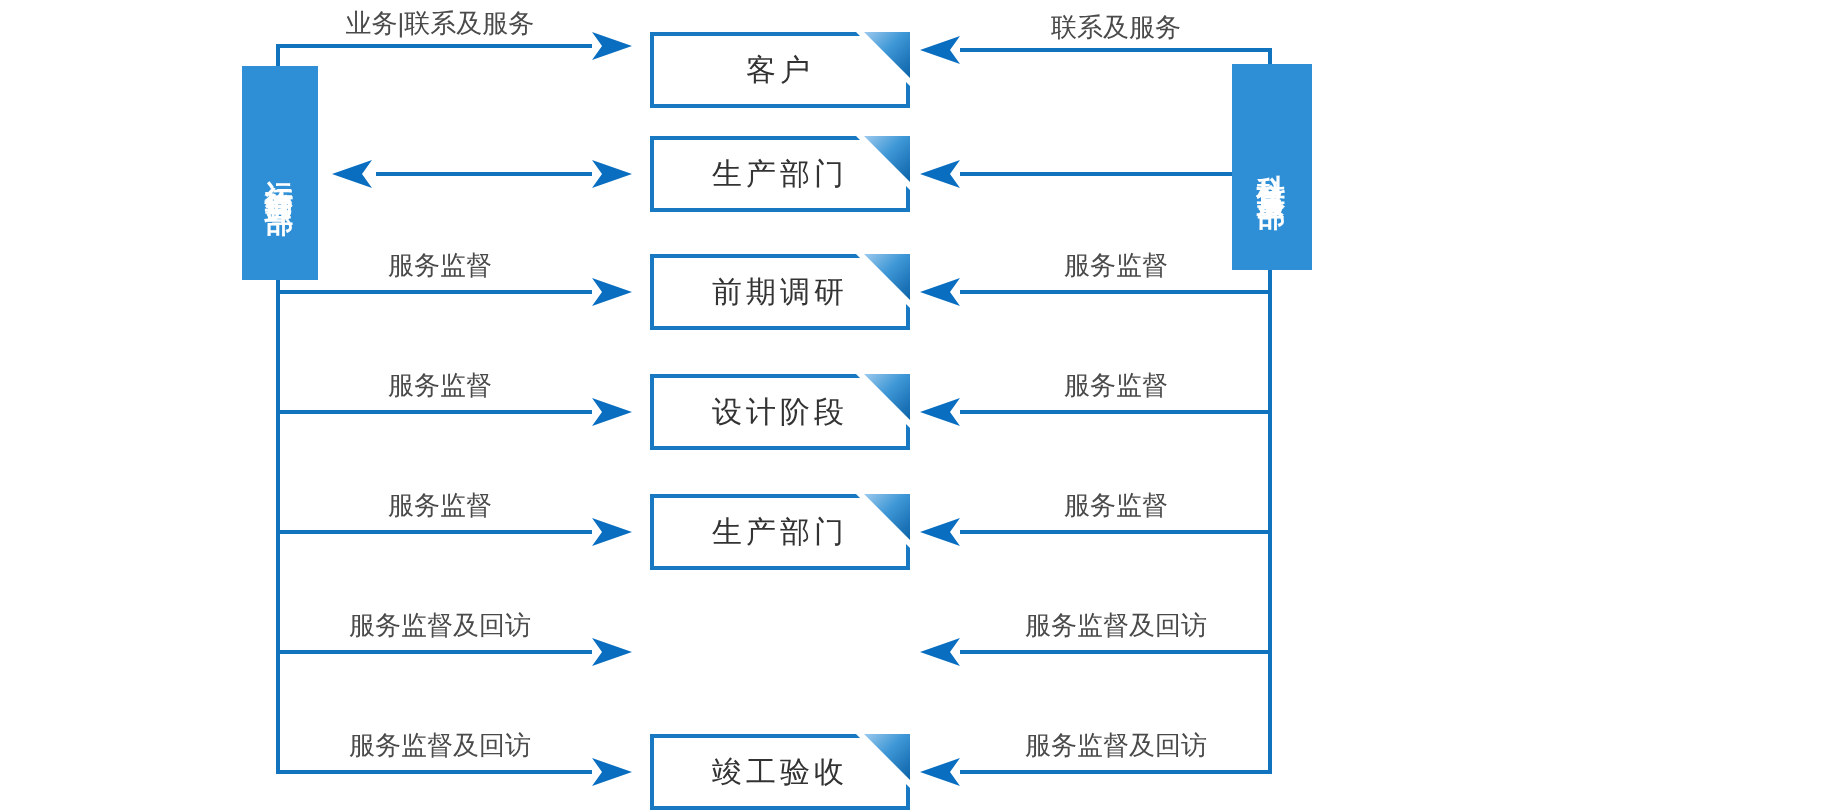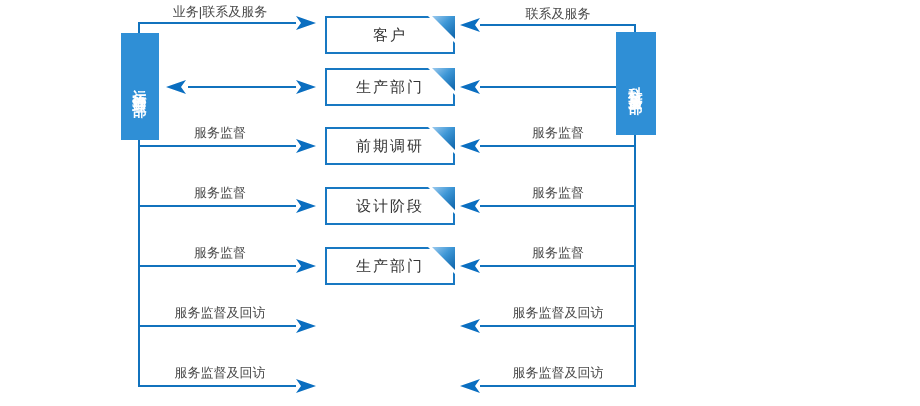--- a/index.html
+++ b/index.html
@@ -76,20 +76,27 @@
         <i class="cf"></i>
       </span>
   </div>
   <div class="stage" style="top:247px">
     <span>生产部门</span>
     <span class="corner">
         <i class="cw"></i>
         <i class="cf"></i>
       </span>
   </div>
+  <div class="stage" style="top:367px">
+    <span>竣工验收</span>
+    <span class="corner">
+        <i class="cw"></i>
+        <i class="cf"></i>
+      </span>
+  </div>
 
   <div class="vline" style="left:138px;top:22px;height:12px"></div>
   <div class="hline" style="left:138px;top:22px;width:158px"></div>
   <div class="arrow r" style="left:296px;top:16px"></div>
 
   <div class="arrow l" style="left:166px;top:80px"></div>
   <div class="hline" style="left:188px;top:86px;width:108px"></div>
   <div class="arrow r" style="left:296px;top:80px"></div>
 
   <div class="vline" style="left:138px;top:140px;height:247px"></div>

